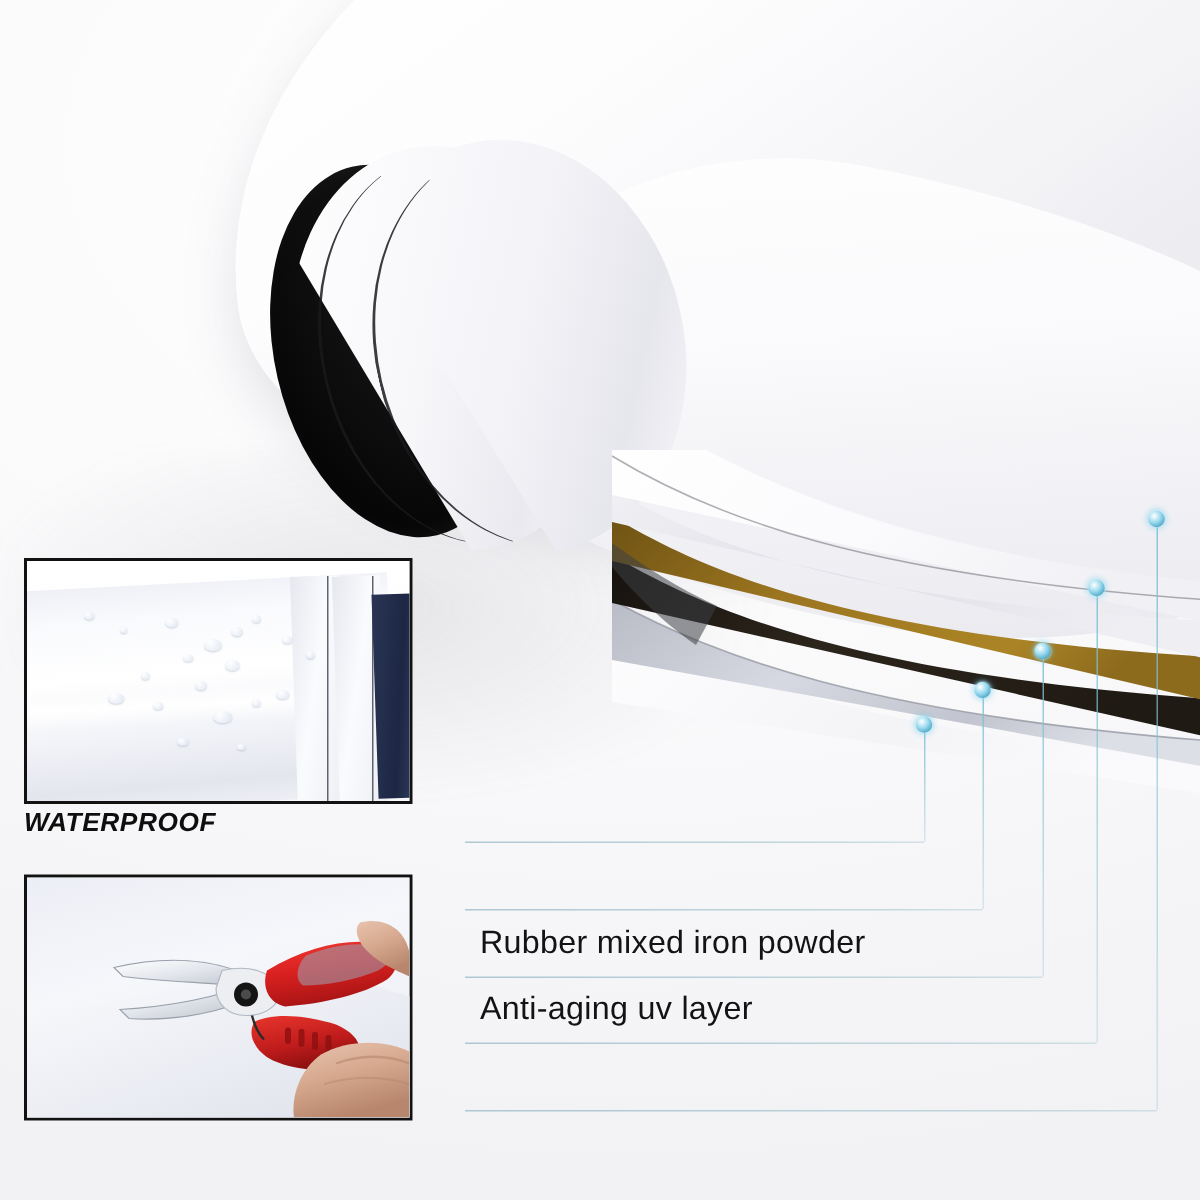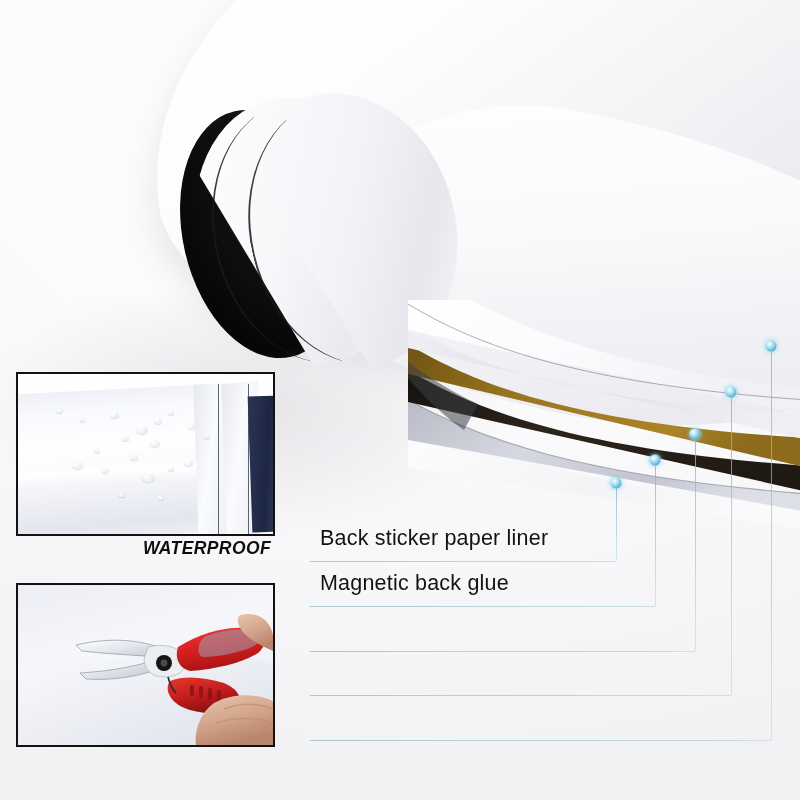--- a/index.html
+++ b/index.html
@@ -72,21 +72,21 @@
     transform:translate(-50%,-50%);}
   .vline{position:absolute;width:1px;
     background:linear-gradient(180deg,rgba(120,190,212,.85) 0%,rgba(150,200,215,.55) 70%,rgba(160,200,212,.35) 100%);}
   .uline{position:absolute;height:1px;
     background:linear-gradient(90deg,rgba(150,185,195,.75) 0%,rgba(160,195,205,.6) 80%,rgba(165,200,210,.45) 100%);}
   .lbl{position:absolute;white-space:nowrap;color:#131313;
     font-size:21.5px;letter-spacing:.2px;font-weight:400;}
 
   
   .panel{position:absolute;border:2px solid #121212;background:#fff;overflow:hidden;}
-  .cap{position:absolute;width:100%;text-align:right;
+  .cap{position:absolute;width:100%;text-align:left;
     font-weight:700;font-style:italic;font-size:17.5px;color:#0e0e0e;letter-spacing:.4px;}
 
   
   .p1{position:absolute;inset:0;background:linear-gradient(180deg,#ffffff 0%,#fdfdfe 40%,#f8f8fa 100%);}
   .p1 .tube{position:absolute;left:-6px;top:14px;width:250px;height:148px;
     transform:rotate(-3deg);
     background:linear-gradient(178deg,#eef0f6 0%,#f9fafd 16%,#ffffff 40%,#f2f3f8 66%,#e4e6ee 88%,#eef0f5 100%);}
   .p1 .stripe{position:absolute;left:-6px;top:84px;width:250px;height:24px;
     transform:rotate(-3deg);
     background:linear-gradient(180deg,rgba(255,255,255,0) 0%,rgba(255,255,255,.95) 45%,rgba(255,255,255,0) 100%);}
@@ -182,34 +182,34 @@
 
       <path d="M0,62 C22,78 44,92 70,104 L56,130 C30,112 12,92 0,78 Z" fill="#3c3f46" opacity=".55"></path>
     </svg>
   </div>
 
   <div class="callouts">
 
     <div class="vline" style="left:616px;top:483px;height:78px;"></div>
     <div class="uline" style="left:310px;top:561px;width:306px;"></div>
     <div class="dot" style="left:616px;top:483px;"></div>
-    <div class="lbl" style="left:320px;top:526px;">Back sticker paper liner</div>
 
     <div class="vline" style="left:655px;top:460px;height:146px;"></div>
     <div class="uline" style="left:310px;top:606px;width:345px;"></div>
     <div class="dot" style="left:655px;top:460px;"></div>
-    <div class="lbl" style="left:320px;top:571px;">Magnetic back glue</div>
 
     <div class="vline" style="left:695px;top:434px;height:217px;"></div>
     <div class="uline" style="left:310px;top:651px;width:385px;"></div>
     <div class="dot" style="left:695px;top:434px;"></div>
+    <div class="lbl" style="left:320px;top:616px;">Rubber mixed iron powder</div>
 
     <div class="vline" style="left:731px;top:392px;height:303px;"></div>
     <div class="uline" style="left:310px;top:695px;width:421px;"></div>
     <div class="dot" style="left:731px;top:392px;"></div>
+    <div class="lbl" style="left:320px;top:660px;">Anti-aging uv layer</div>
 
     <div class="vline" style="left:771px;top:346px;height:394px;"></div>
     <div class="uline" style="left:310px;top:740px;width:461px;"></div>
     <div class="dot" style="left:771px;top:346px;"></div>
   </div>
 
   <div class="panel" style="left:16px;top:372px;width:255px;height:160px;">
     <div class="p1">
       <div class="tube"></div>
       <div class="stripe"></div>

